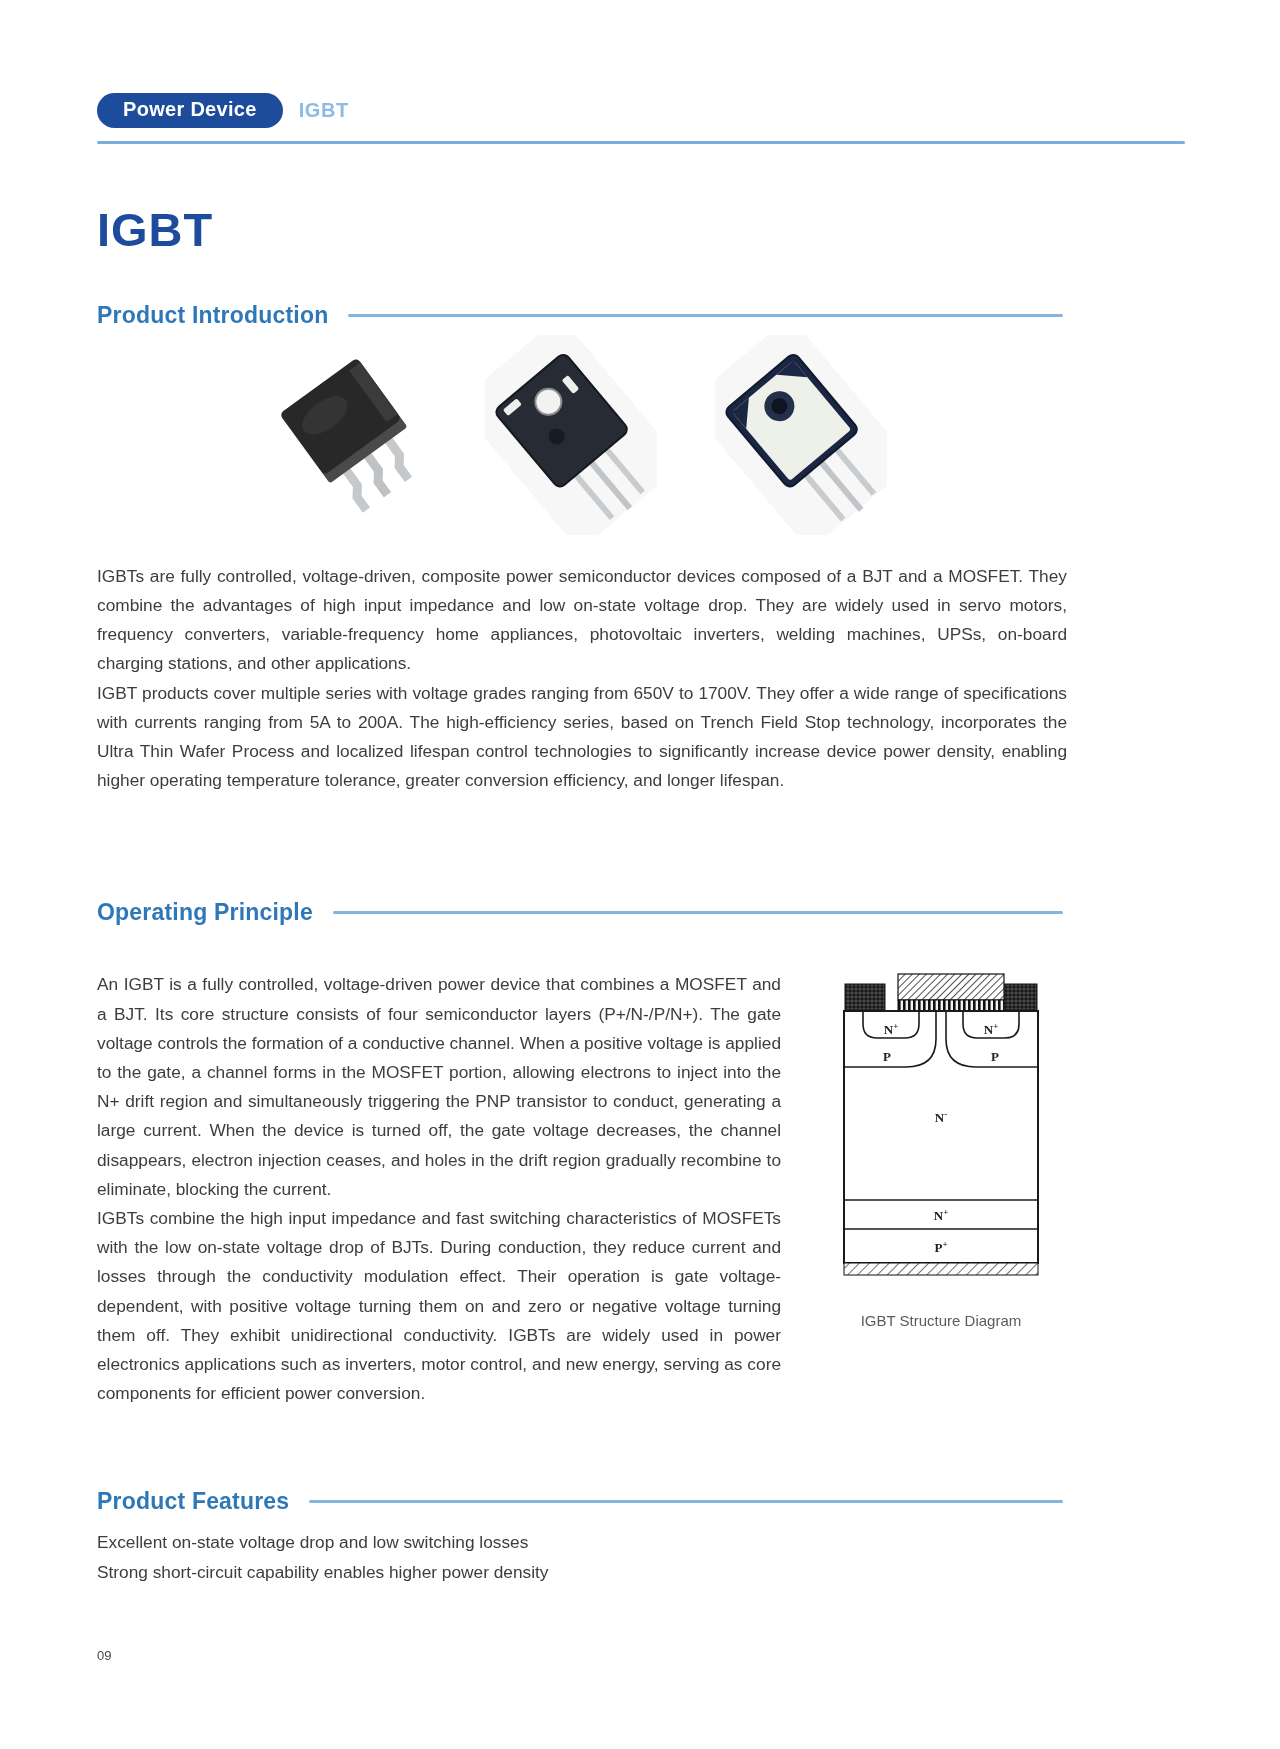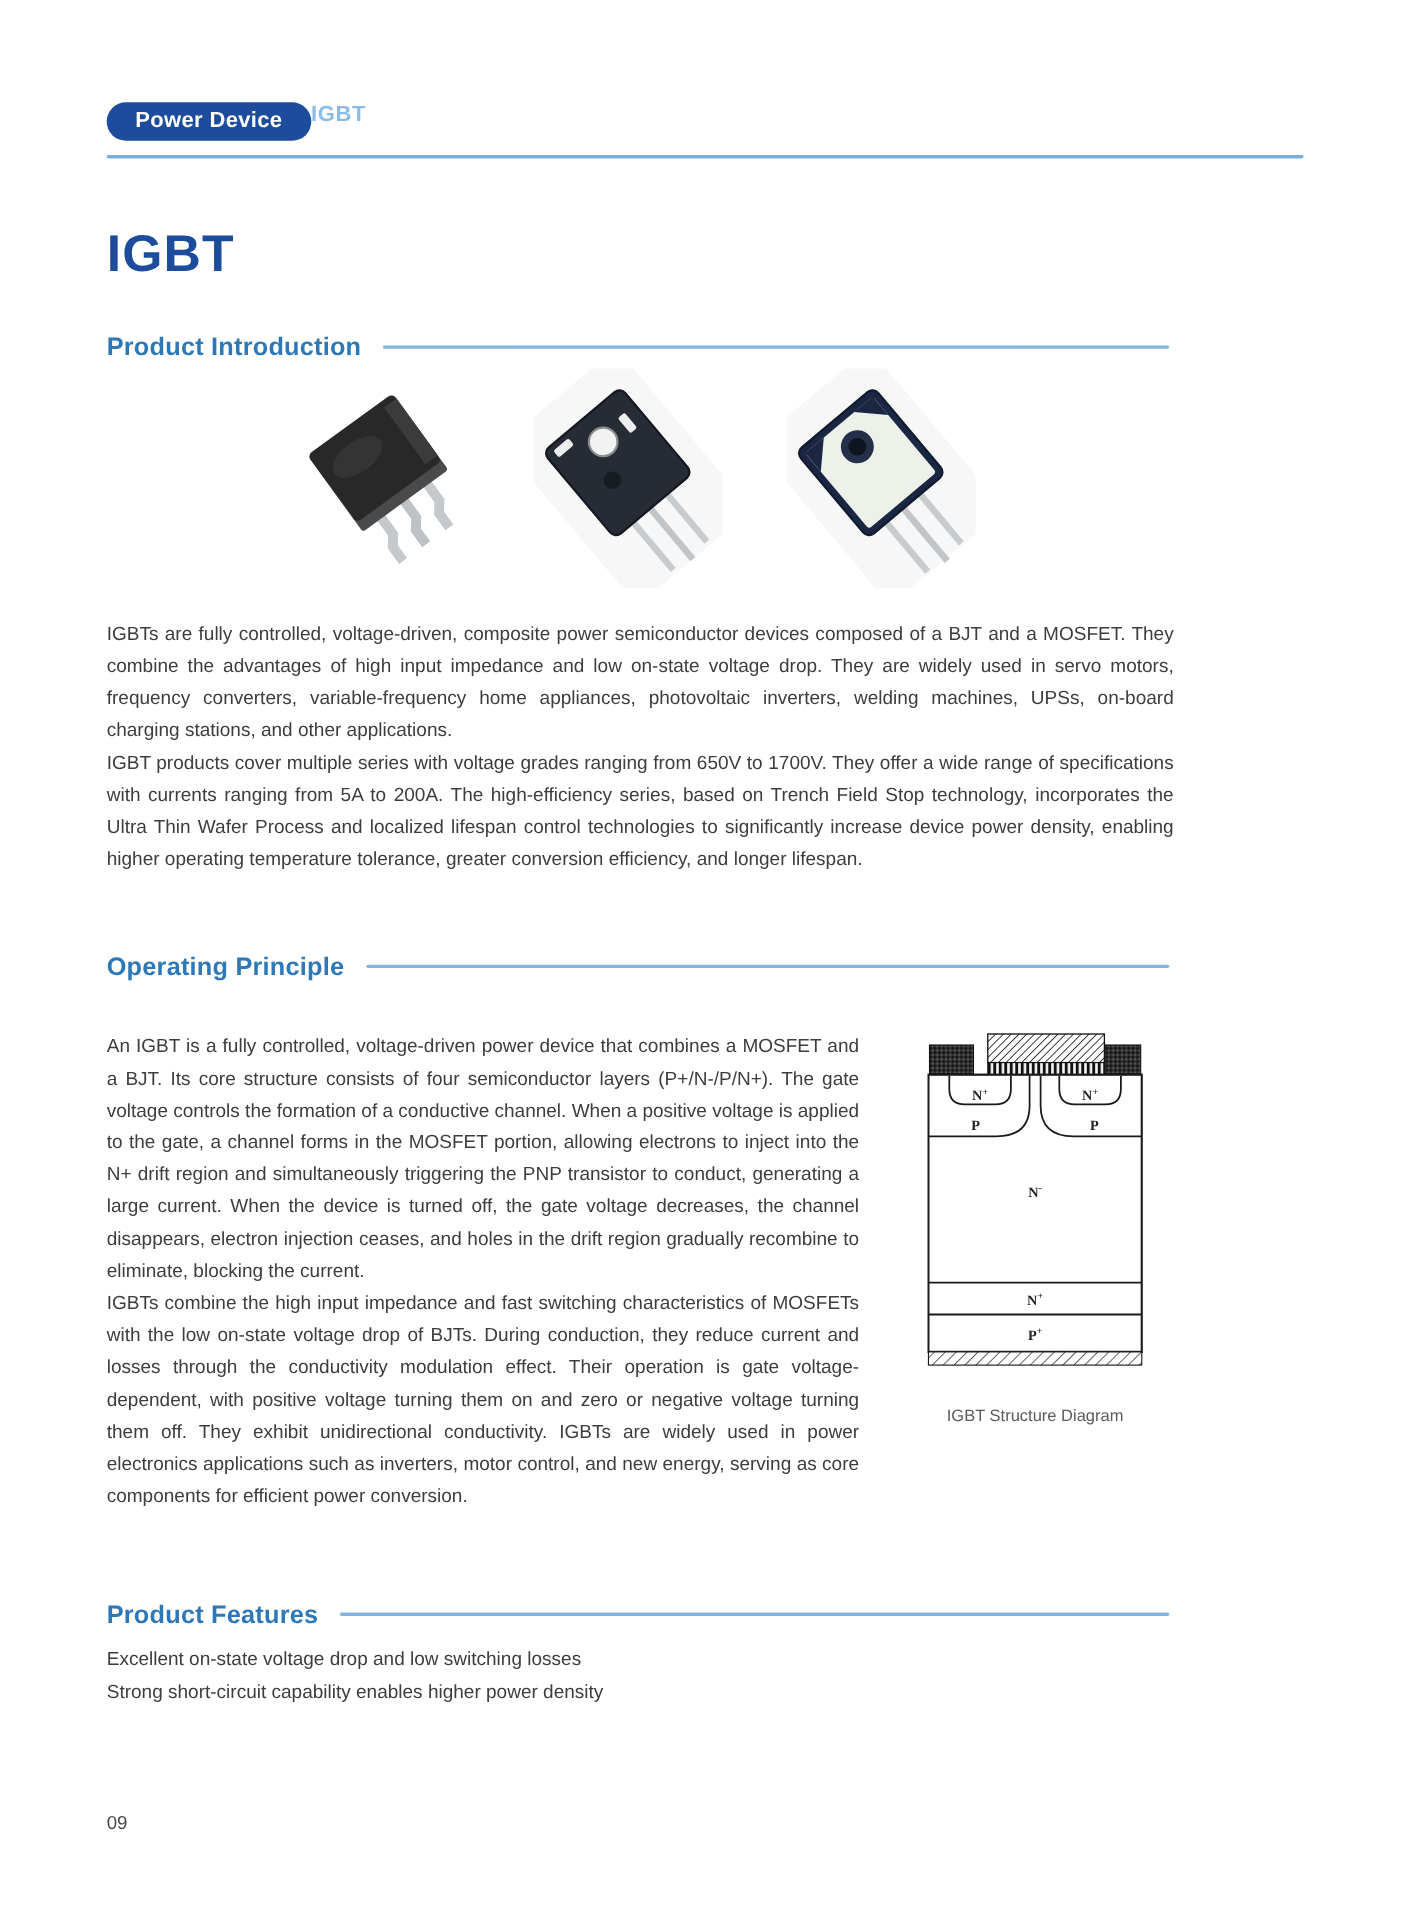--- a/index.html
+++ b/index.html
@@ -4,55 +4,55 @@
 <style>
   * { box-sizing: border-box; }
   html, body { margin: 0; padding: 0; background: #ffffff; }
   .page {
     width: 1280px; height: 1749px; position: relative; background: #fff;
     font-family: "Liberation Sans", sans-serif; color: #3d3d3d;
     padding: 93px 95px 0 97px; overflow: hidden;
   }
   
   .doc-header { width: 1088px; }
-  .badge-row { display: flex; }
+  .badge-row { display: flex; align-items: center; gap: 16px; }
   .badge {
     background: #1d4c9d; color: #fff; font-weight: bold; font-size: 20px;
     padding: 5px 26px 7px 26px; border-radius: 20px; letter-spacing: 0.3px;
   }
   .badge-sub { color: #8cbbe5; font-weight: bold; font-size: 20px; letter-spacing: 0.6px; }
   .header-rule { height: 3px; background: #79afdd; margin-top: 13px; border-radius: 2px; }
   
   .page-title { color: #1d4c9d; font-size: 47px; font-weight: bold; margin: 60px 0 0 0; line-height: 1.1; letter-spacing: 1px; }
   
   .section-head { display: flex; align-items: center; width: 966px; }
   .section-head h2 { color: #2e78b8; font-size: 23px; margin: 0; white-space: nowrap; letter-spacing: 0.2px; }
   .section-head .rule { flex: 1; height: 3px; background: #82b5e0; margin-left: 20px; border-radius: 2px; }
   .mt-pi { margin-top: 46px; }
-  .mt-op { margin-top: 70px; }
+  .mt-op { margin-top: 104px; }
   .mt-pf { margin-top: 80px; }
   
   .images-row { width: 970px; display: flex; justify-content: center; align-items: flex-end; gap: 58px; margin-top: 6px; }
   .photo { display: block; }
   
   .body-text { width: 970px; font-size: 17.3px; line-height: 29.2px; text-align: justify; margin: 0; color: #3d3d3d; }
   .pi-first { margin-top: 27px; }
   
   .op-body { width: 970px; margin-top: 44px; }
   .op-body::after { content: ""; display: block; clear: both; }
   .igbt-figure {
     float: right; width: 252px; min-height: 382px;
     margin: 2px 0 0 34px; text-align: center;
   }
   .igbt-figure figcaption { font-size: 15px; color: #5b5b5b; margin-top: 30px; font-family: "Liberation Sans", sans-serif; }
   
   .features { width: 970px; margin-top: 12px; }
   .features p { margin: 0; font-size: 17.3px; line-height: 30px; }
   
-  .page-number { position: absolute; left: 97px; top: 1648px; font-size: 17px; color: #4a4a4a; }
+  .page-number { position: absolute; left: 97px; top: 1648px; font-size: 13px; color: #4a4a4a; }
   svg text.diag-label { font-family: "Liberation Serif", serif; font-weight: bold; fill: #222; }
 </style>
 </head>
 <body>
 
 <div class="page">
 
   <div class="doc-header">
     <div class="badge-row">
       <span class="badge">Power Device</span>

